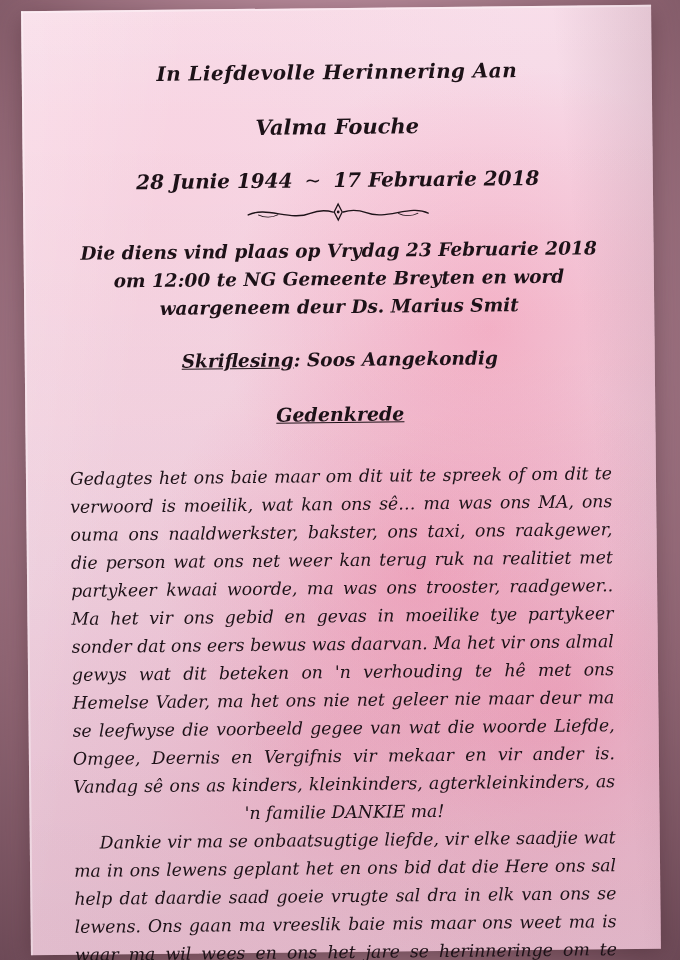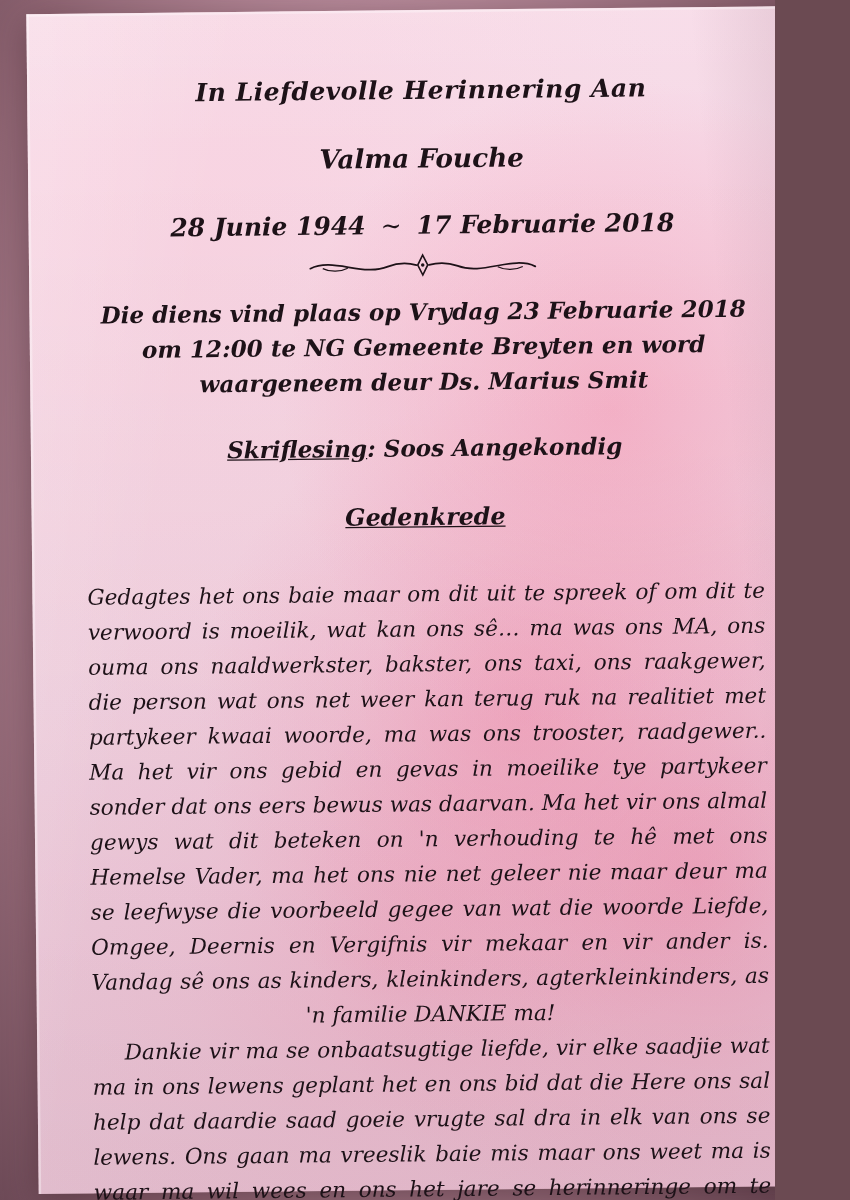--- a/index.html
+++ b/index.html
@@ -10,21 +10,21 @@
   body {
     width: 680px;
     height: 960px;
     overflow: hidden;
     font-family: "Liberation Serif", serif;
   }
 
   
   #photo {
     position: relative;
-    width: 620px;
+    width: 680px;
     height: 960px;
     background:
       radial-gradient(ellipse at 50% 40%, #d1a7b4 0%, #b98c9c 45%, #8f6573 78%, #6d4a57 100%);
     overflow: hidden;
   }
 
   
   #card {
     position: absolute;
     left: 26px;

